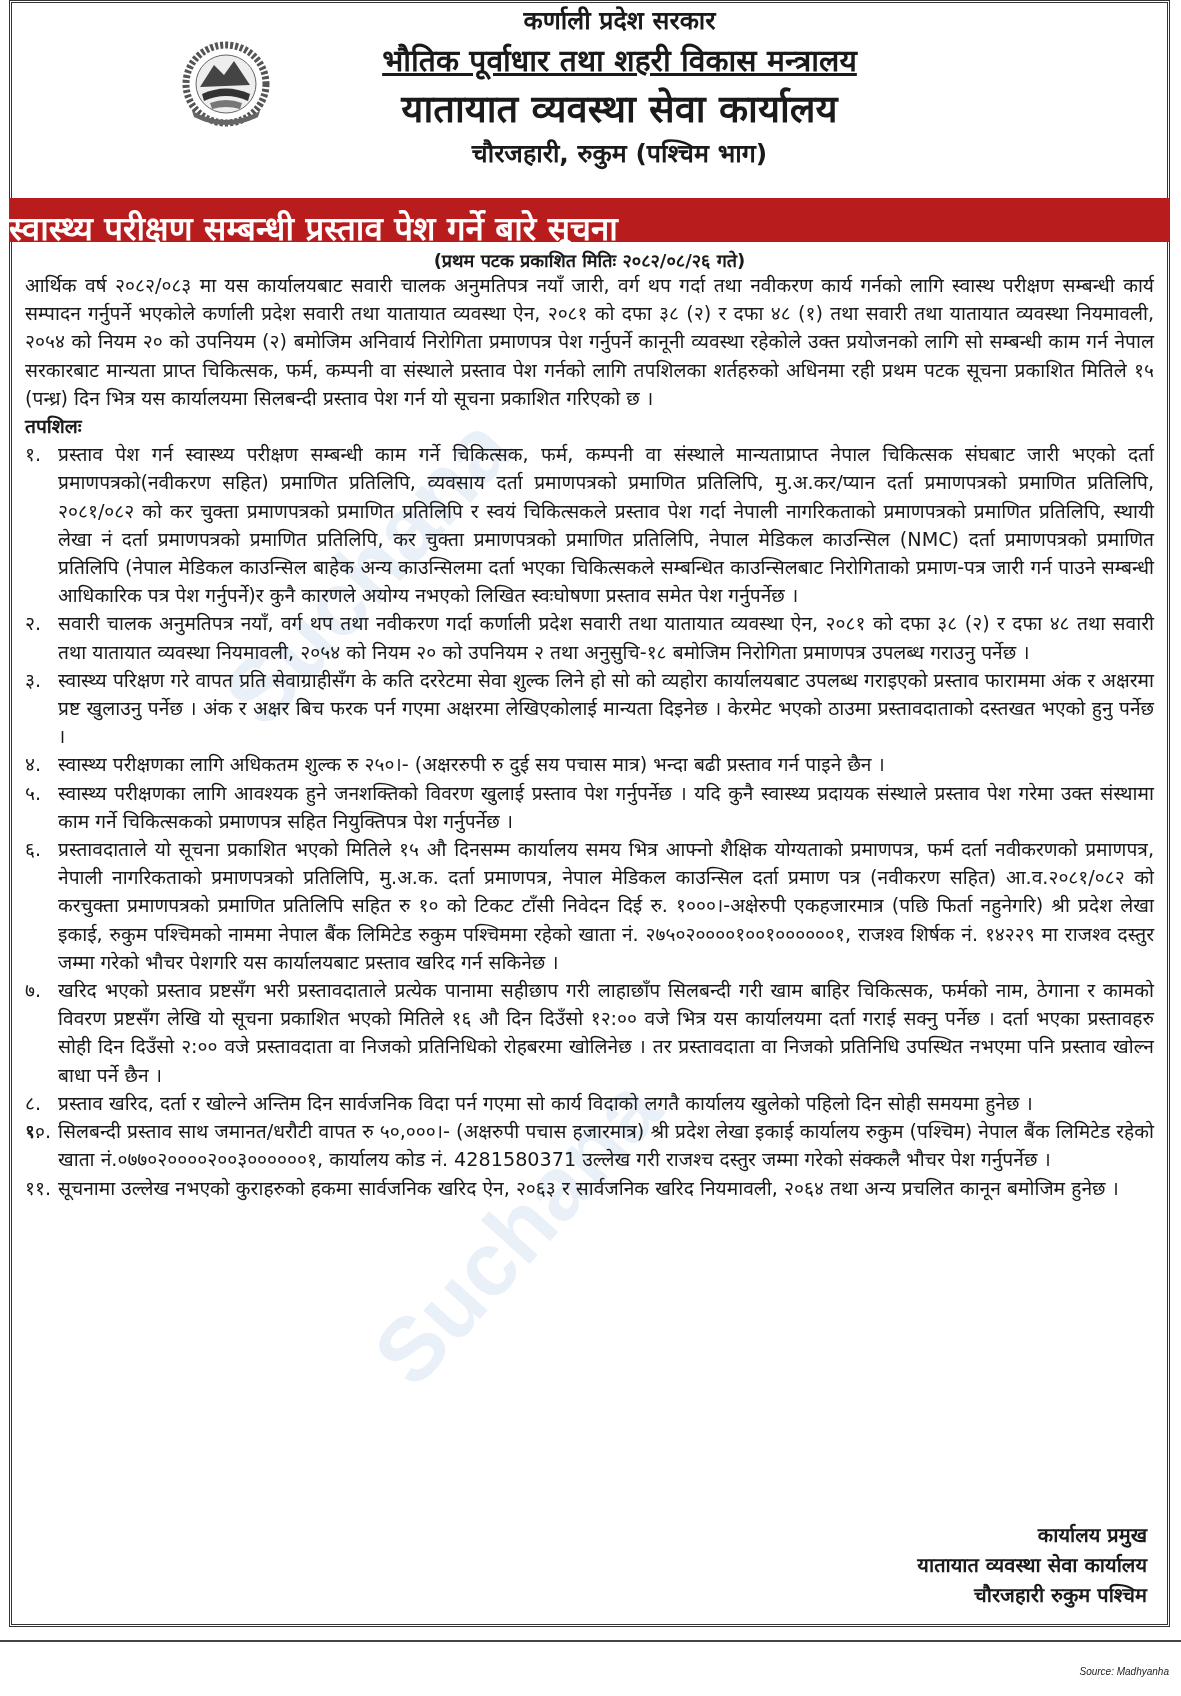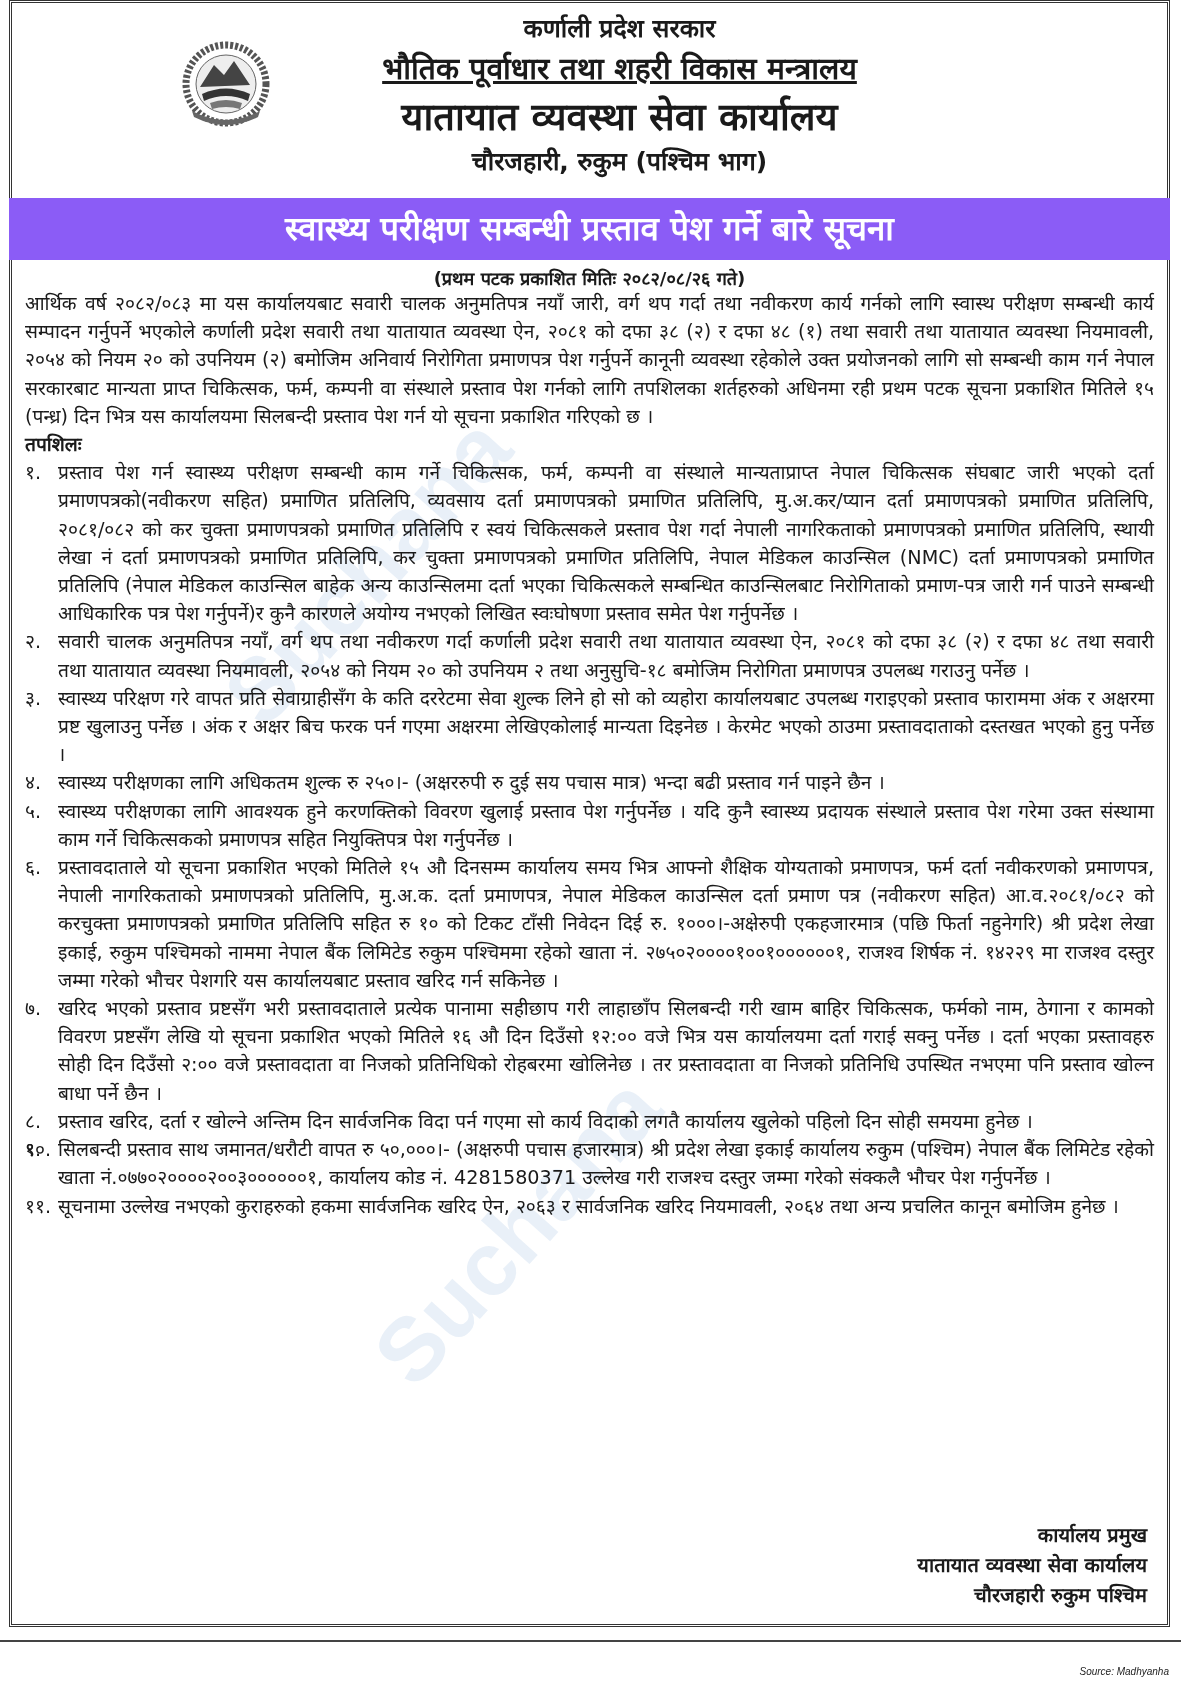--- a/index.html
+++ b/index.html
@@ -32,34 +32,34 @@
     position: absolute;
     left: 168px;
     top: 36px;
     width: 92px;
     height: 90px;
   }
   .header-lines {
     position: absolute;
     left: 0;
     right: 0;
-    top: 8px;
+    top: 0;
     text-align: center;
   }
   .hl-1 { font-size: 25px; font-weight: bold; line-height: 36px; margin-left: 60px; }
   .hl-2 { font-size: 30px; font-weight: bold; line-height: 44px; margin-left: 60px; text-decoration: underline; }
   .hl-3 { font-size: 38px; font-weight: bold; line-height: 52px; margin-left: 60px; }
   .hl-4 { font-size: 25px; font-weight: bold; line-height: 38px; margin-left: 60px; }
 
   .title-bar {
-    background: #8b5cf6;
+    background: #b91c1c;
     color: #ffffff;
-    height: 62px;
+    height: 44px;
     line-height: 62px;
-    text-align: center;
+    text-align: left;
     font-size: 33px;
     font-weight: bold;
     margin: 0 -3px;
   }
   .pubdate {
     text-align: center;
     font-size: 18px;
     font-weight: bold;
     margin-top: 8px;
     line-height: 22px;
@@ -156,21 +156,21 @@
   <div class="pubdate">(प्रथम पटक प्रकाशित मितिः २०८२/०८/२६ गते)</div>
 
   <div class="body-text">
     <p class="intro">आर्थिक वर्ष २०८२/०८३ मा यस कार्यालयबाट सवारी चालक अनुमतिपत्र नयाँ जारी, वर्ग थप गर्दा तथा नवीकरण कार्य गर्नको लागि स्वास्थ परीक्षण सम्बन्धी कार्य सम्पादन गर्नुपर्ने भएकोले कर्णाली प्रदेश सवारी तथा यातायात व्यवस्था ऐन, २०८१ को दफा ३८ (२) र दफा ४८ (१) तथा सवारी तथा यातायात व्यवस्था नियमावली, २०५४ को नियम २० को उपनियम (२) बमोजिम अनिवार्य निरोगिता प्रमाणपत्र पेश गर्नुपर्ने कानूनी व्यवस्था रहेकोले उक्त प्रयोजनको लागि सो सम्बन्धी काम गर्न नेपाल सरकारबाट मान्यता प्राप्त चिकित्सक, फर्म, कम्पनी वा संस्थाले प्रस्ताव पेश गर्नको लागि तपशिलका शर्तहरुको अधिनमा रही प्रथम पटक सूचना प्रकाशित मितिले १५ (पन्ध्र) दिन भित्र यस कार्यालयमा सिलबन्दी प्रस्ताव पेश गर्न यो सूचना प्रकाशित गरिएको छ ।</p>
     <p class="tapsil">तपशिलः</p>
     <ol class="items">
       <li><span class="num">१.</span><span>प्रस्ताव पेश गर्न स्वास्थ्य परीक्षण सम्बन्धी काम गर्ने चिकित्सक, फर्म, कम्पनी वा संस्थाले मान्यताप्राप्त नेपाल चिकित्सक संघबाट जारी भएको दर्ता प्रमाणपत्रको(नवीकरण सहित) प्रमाणित प्रतिलिपि, व्यवसाय दर्ता प्रमाणपत्रको प्रमाणित प्रतिलिपि, मु.अ.कर/प्यान दर्ता प्रमाणपत्रको प्रमाणित प्रतिलिपि, २०८१/०८२ को कर चुक्ता प्रमाणपत्रको प्रमाणित प्रतिलिपि र स्वयं चिकित्सकले प्रस्ताव पेश गर्दा नेपाली नागरिकताको प्रमाणपत्रको प्रमाणित प्रतिलिपि, स्थायी लेखा नं दर्ता प्रमाणपत्रको प्रमाणित प्रतिलिपि, कर चुक्ता प्रमाणपत्रको प्रमाणित प्रतिलिपि, नेपाल मेडिकल काउन्सिल (NMC) दर्ता प्रमाणपत्रको प्रमाणित प्रतिलिपि (नेपाल मेडिकल काउन्सिल बाहेक अन्य काउन्सिलमा दर्ता भएका चिकित्सकले सम्बन्धित काउन्सिलबाट निरोगिताको प्रमाण-पत्र जारी गर्न पाउने सम्बन्धी आधिकारिक पत्र पेश गर्नुपर्ने)र कुनै कारणले अयोग्य नभएको लिखित स्वःघोषणा प्रस्ताव समेत पेश गर्नुपर्नेछ ।</span></li>
       <li><span class="num">२.</span><span>सवारी चालक अनुमतिपत्र नयाँ, वर्ग थप तथा नवीकरण गर्दा कर्णाली प्रदेश सवारी तथा यातायात व्यवस्था ऐन, २०८१ को दफा ३८ (२) र दफा ४८ तथा सवारी तथा यातायात व्यवस्था नियमावली, २०५४ को नियम २० को उपनियम २ तथा अनुसुचि-१८ बमोजिम निरोगिता प्रमाणपत्र उपलब्ध गराउनु पर्नेछ ।</span></li>
       <li><span class="num">३.</span><span>स्वास्थ्य परिक्षण गरे वापत प्रति सेवाग्राहीसँग के कति दररेटमा सेवा शुल्क लिने हो सो को व्यहोरा कार्यालयबाट उपलब्ध गराइएको प्रस्ताव फाराममा अंक र अक्षरमा प्रष्ट खुलाउनु पर्नेछ । अंक र अक्षर बिच फरक पर्न गएमा अक्षरमा लेखिएकोलाई मान्यता दिइनेछ । केरमेट भएको ठाउमा प्रस्तावदाताको दस्तखत भएको हुनु पर्नेछ ।</span></li>
       <li><span class="num">४.</span><span>स्वास्थ्य परीक्षणका लागि अधिकतम शुल्क रु २५०।- (अक्षररुपी रु दुई सय पचास मात्र) भन्दा बढी प्रस्ताव गर्न पाइने छैन ।</span></li>
-      <li><span class="num">५.</span><span>स्वास्थ्य परीक्षणका लागि आवश्यक हुने करणक्तिको विवरण खुलाई प्रस्ताव पेश गर्नुपर्नेछ । यदि कुनै स्वास्थ्य प्रदायक संस्थाले प्रस्ताव पेश गरेमा उक्त संस्थामा काम गर्ने चिकित्सकको प्रमाणपत्र सहित नियुक्तिपत्र पेश गर्नुपर्नेछ ।</span></li>
+      <li><span class="num">५.</span><span>स्वास्थ्य परीक्षणका लागि आवश्यक हुने जनशक्तिको विवरण खुलाई प्रस्ताव पेश गर्नुपर्नेछ । यदि कुनै स्वास्थ्य प्रदायक संस्थाले प्रस्ताव पेश गरेमा उक्त संस्थामा काम गर्ने चिकित्सकको प्रमाणपत्र सहित नियुक्तिपत्र पेश गर्नुपर्नेछ ।</span></li>
       <li><span class="num">६.</span><span>प्रस्तावदाताले यो सूचना प्रकाशित भएको मितिले १५ औ दिनसम्म कार्यालय समय भित्र आफ्नो शैक्षिक योग्यताको प्रमाणपत्र, फर्म दर्ता नवीकरणको प्रमाणपत्र, नेपाली नागरिकताको प्रमाणपत्रको प्रतिलिपि, मु.अ.क. दर्ता प्रमाणपत्र, नेपाल मेडिकल काउन्सिल दर्ता प्रमाण पत्र (नवीकरण सहित) आ.व.२०८१/०८२ को करचुक्ता प्रमाणपत्रको प्रमाणित प्रतिलिपि सहित रु १० को टिकट टाँसी निवेदन दिई रु. १०००।-अक्षेरुपी एकहजारमात्र (पछि फिर्ता नहुनेगरि) श्री प्रदेश लेखा इकाई, रुकुम पश्चिमको नाममा नेपाल बैंक लिमिटेड रुकुम पश्चिममा रहेको खाता नं. २७५०२००००१००१००००००१, राजश्व शिर्षक नं. १४२२९ मा राजश्व दस्तुर जम्मा गरेको भौचर पेशगरि यस कार्यालयबाट प्रस्ताव खरिद गर्न सकिनेछ ।</span></li>
       <li><span class="num">७.</span><span>खरिद भएको प्रस्ताव प्रष्टसँग भरी प्रस्तावदाताले प्रत्येक पानामा सहीछाप गरी लाहाछाँप सिलबन्दी गरी खाम बाहिर चिकित्सक, फर्मको नाम, ठेगाना र कामको विवरण प्रष्टसँग लेखि यो सूचना प्रकाशित भएको मितिले १६ औ दिन दिउँसो १२:०० वजे भित्र यस कार्यालयमा दर्ता गराई सक्नु पर्नेछ । दर्ता भएका प्रस्तावहरु सोही दिन दिउँसो २:०० वजे प्रस्तावदाता वा निजको प्रतिनिधिको रोहबरमा खोलिनेछ । तर प्रस्तावदाता वा निजको प्रतिनिधि उपस्थित नभएमा पनि प्रस्ताव खोल्न बाधा पर्ने छैन ।</span></li>
       <li><span class="num">८.</span><span>प्रस्ताव खरिद, दर्ता र खोल्ने अन्तिम दिन सार्वजनिक विदा पर्न गएमा सो कार्य विदाको लगतै कार्यालय खुलेको पहिलो दिन सोही समयमा हुनेछ ।</span></li>
       <li><span class="num">९.</span></li>
       <li><span class="num">१०.</span><span>सिलबन्दी प्रस्ताव साथ जमानत/धरौटी वापत रु ५०,०००।- (अक्षरुपी पचास हजारमात्र) श्री प्रदेश लेखा इकाई कार्यालय रुकुम (पश्चिम) नेपाल बैंक लिमिटेड रहेको खाता नं.०७७०२००००२००३००००००१, कार्यालय कोड नं. 4281580371 उल्लेख गरी राजश्च दस्तुर जम्मा गरेको संक्कलै भौचर पेश गर्नुपर्नेछ ।</span></li>
       <li><span class="num">११.</span><span>सूचनामा उल्लेख नभएको कुराहरुको हकमा सार्वजनिक खरिद ऐन, २०६३ र सार्वजनिक खरिद नियमावली, २०६४ तथा अन्य प्रचलित कानून बमोजिम हुनेछ ।</span></li>
     </ol>
   </div>
 
   <div class="signature">

